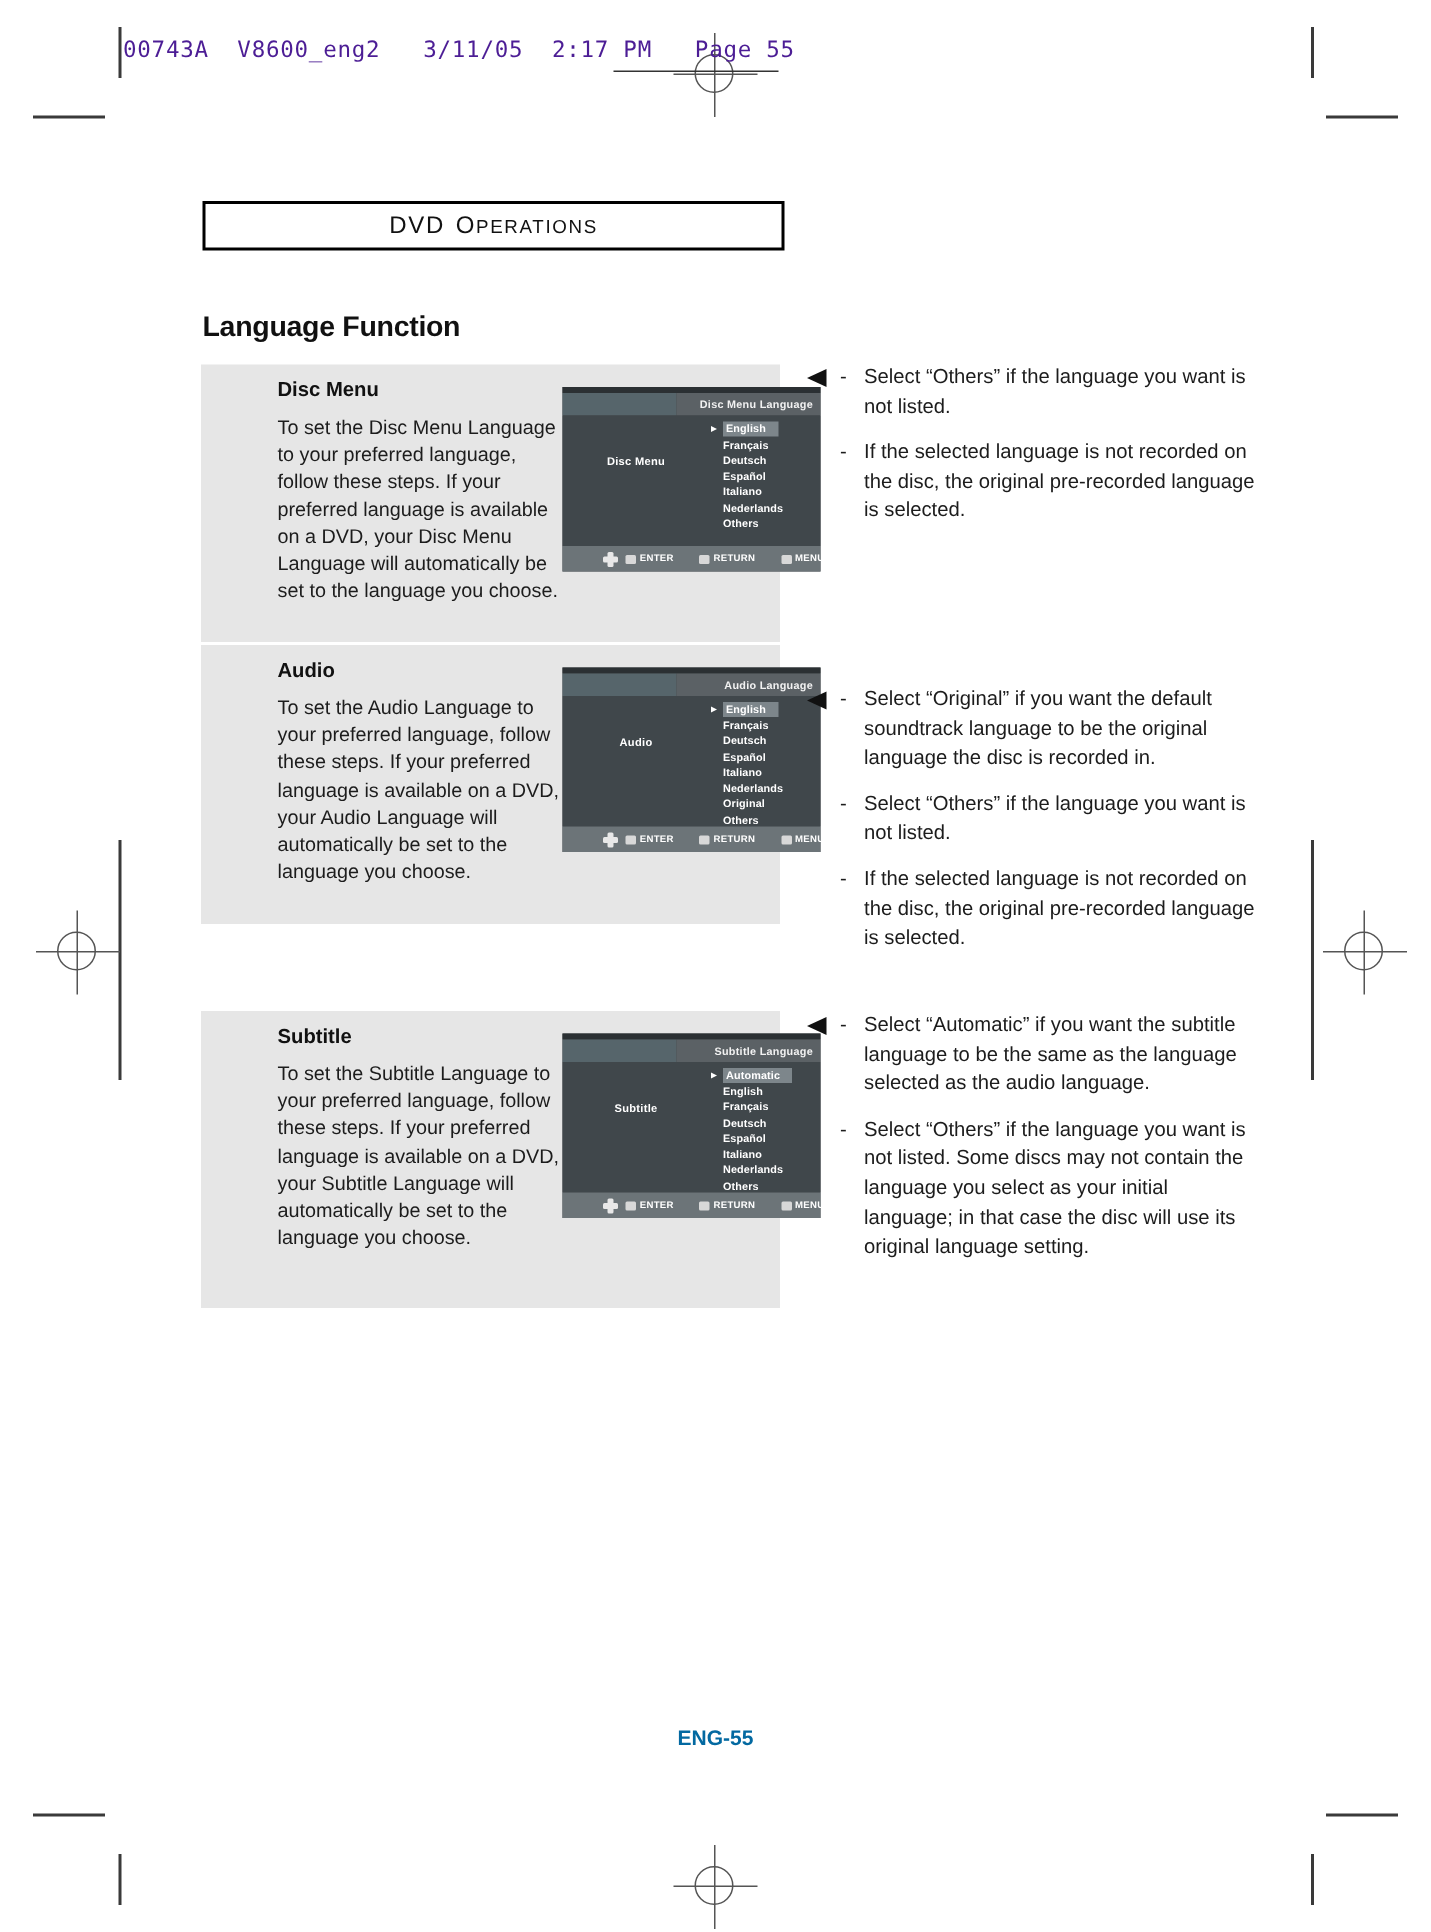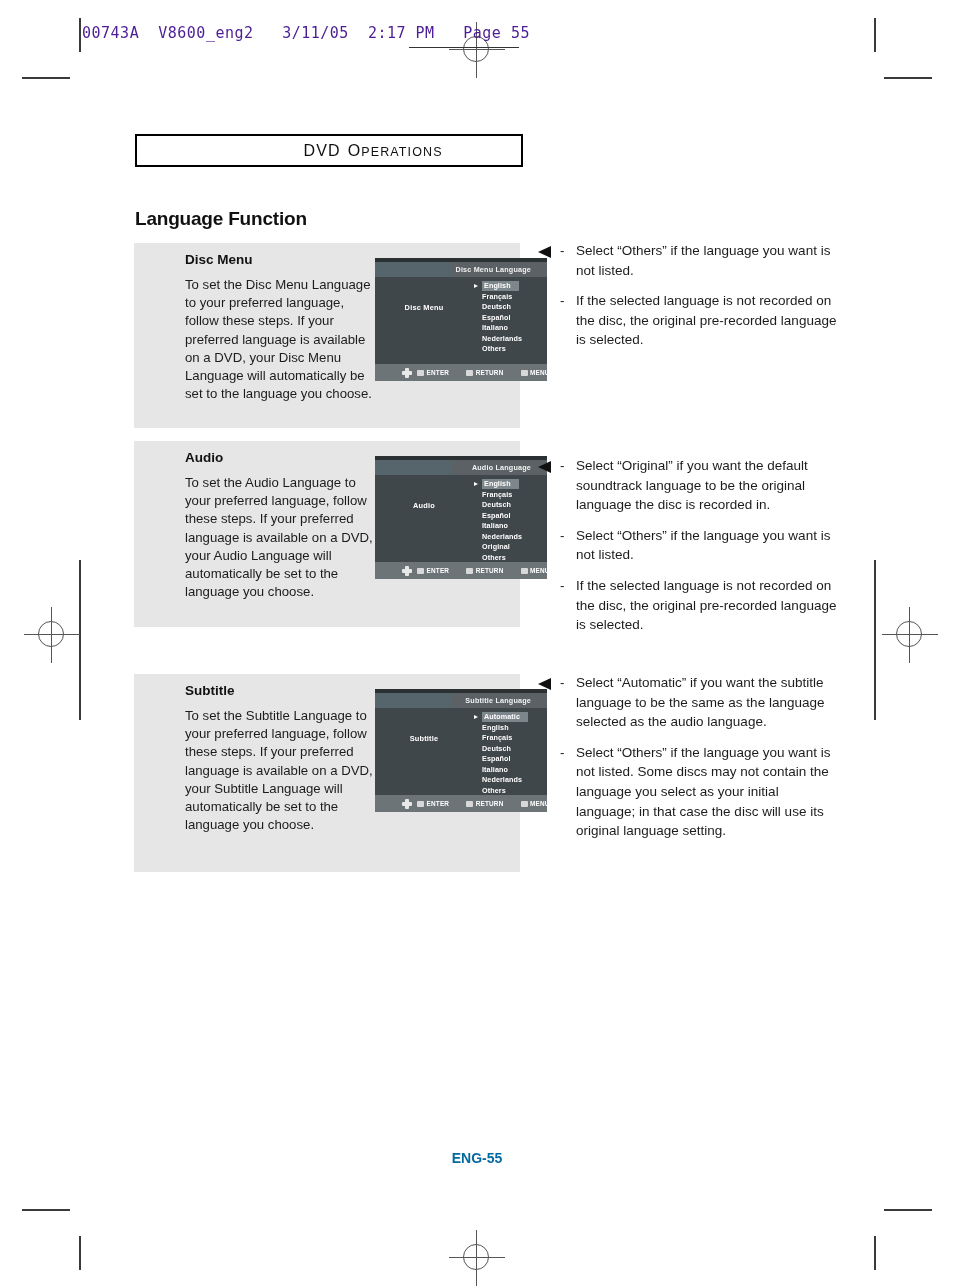--- a/index.html
+++ b/index.html
@@ -96,21 +96,20 @@
     left: 0;
     top: 0;
     width: 100%;
     height: 100%;
     display: flex;
     align-items: center;
     justify-content: center;
     font-size: 16px;
     letter-spacing: 1.2px;
     color: #111;
-    padding-left: 44px;
   }
   .sc-big { font-size: 16px; }
   .sc-small { font-size: 12.5px; letter-spacing: 1.1px; }
 
   .page-title {
     position: absolute;
     left: 135px;
     top: 208px;
     font-size: 19px;
     font-weight: bold;
@@ -176,21 +175,21 @@
     height: 100%;
     background: #56656b;
   }
   .osd-tb-right {
     flex: 1;
     height: 100%;
     background: #5b6165;
     display: flex;
     align-items: center;
     justify-content: flex-end;
-    padding-right: 16px;
+    padding-right: 5px;
     box-sizing: border-box;
   }
   .osd-title-text {
     font-size: 7.2px;
     font-weight: bold;
     color: #f2f2f2;
     letter-spacing: 0.2px;
   }
   .osd-body {
     position: absolute;
@@ -450,21 +449,21 @@
           <div class="note-dash">-</div>
           <div class="note-text">Select “Others” if the language you want is not listed.</div>
         </div>
         <div class="note">
           <div class="note-dash">-</div>
           <div class="note-text">If the selected language is not recorded on the disc, the original pre-recorded language is selected.</div>
         </div>
       </div>
   </div>
 
-  <div class="block" style="top:441px; height:186px;">
+  <div class="block" style="top:430px; height:186px;">
     <div class="block-inner">
       <div class="block-title">Audio</div>
       <div class="block-body">To set the Audio Language to your preferred language, follow these steps. If your preferred language is available on a DVD, your Audio Language will automatically be set to the language you choose.</div>
       <div class="osd" style="left:199px; top:15px;">
         <div class="osd-topstrip"></div>
         <div class="osd-titlebar">
           <div class="osd-tb-left"></div>
           <div class="osd-tb-right">
             <span class="osd-title-text">Audio Language</span>
           </div>

